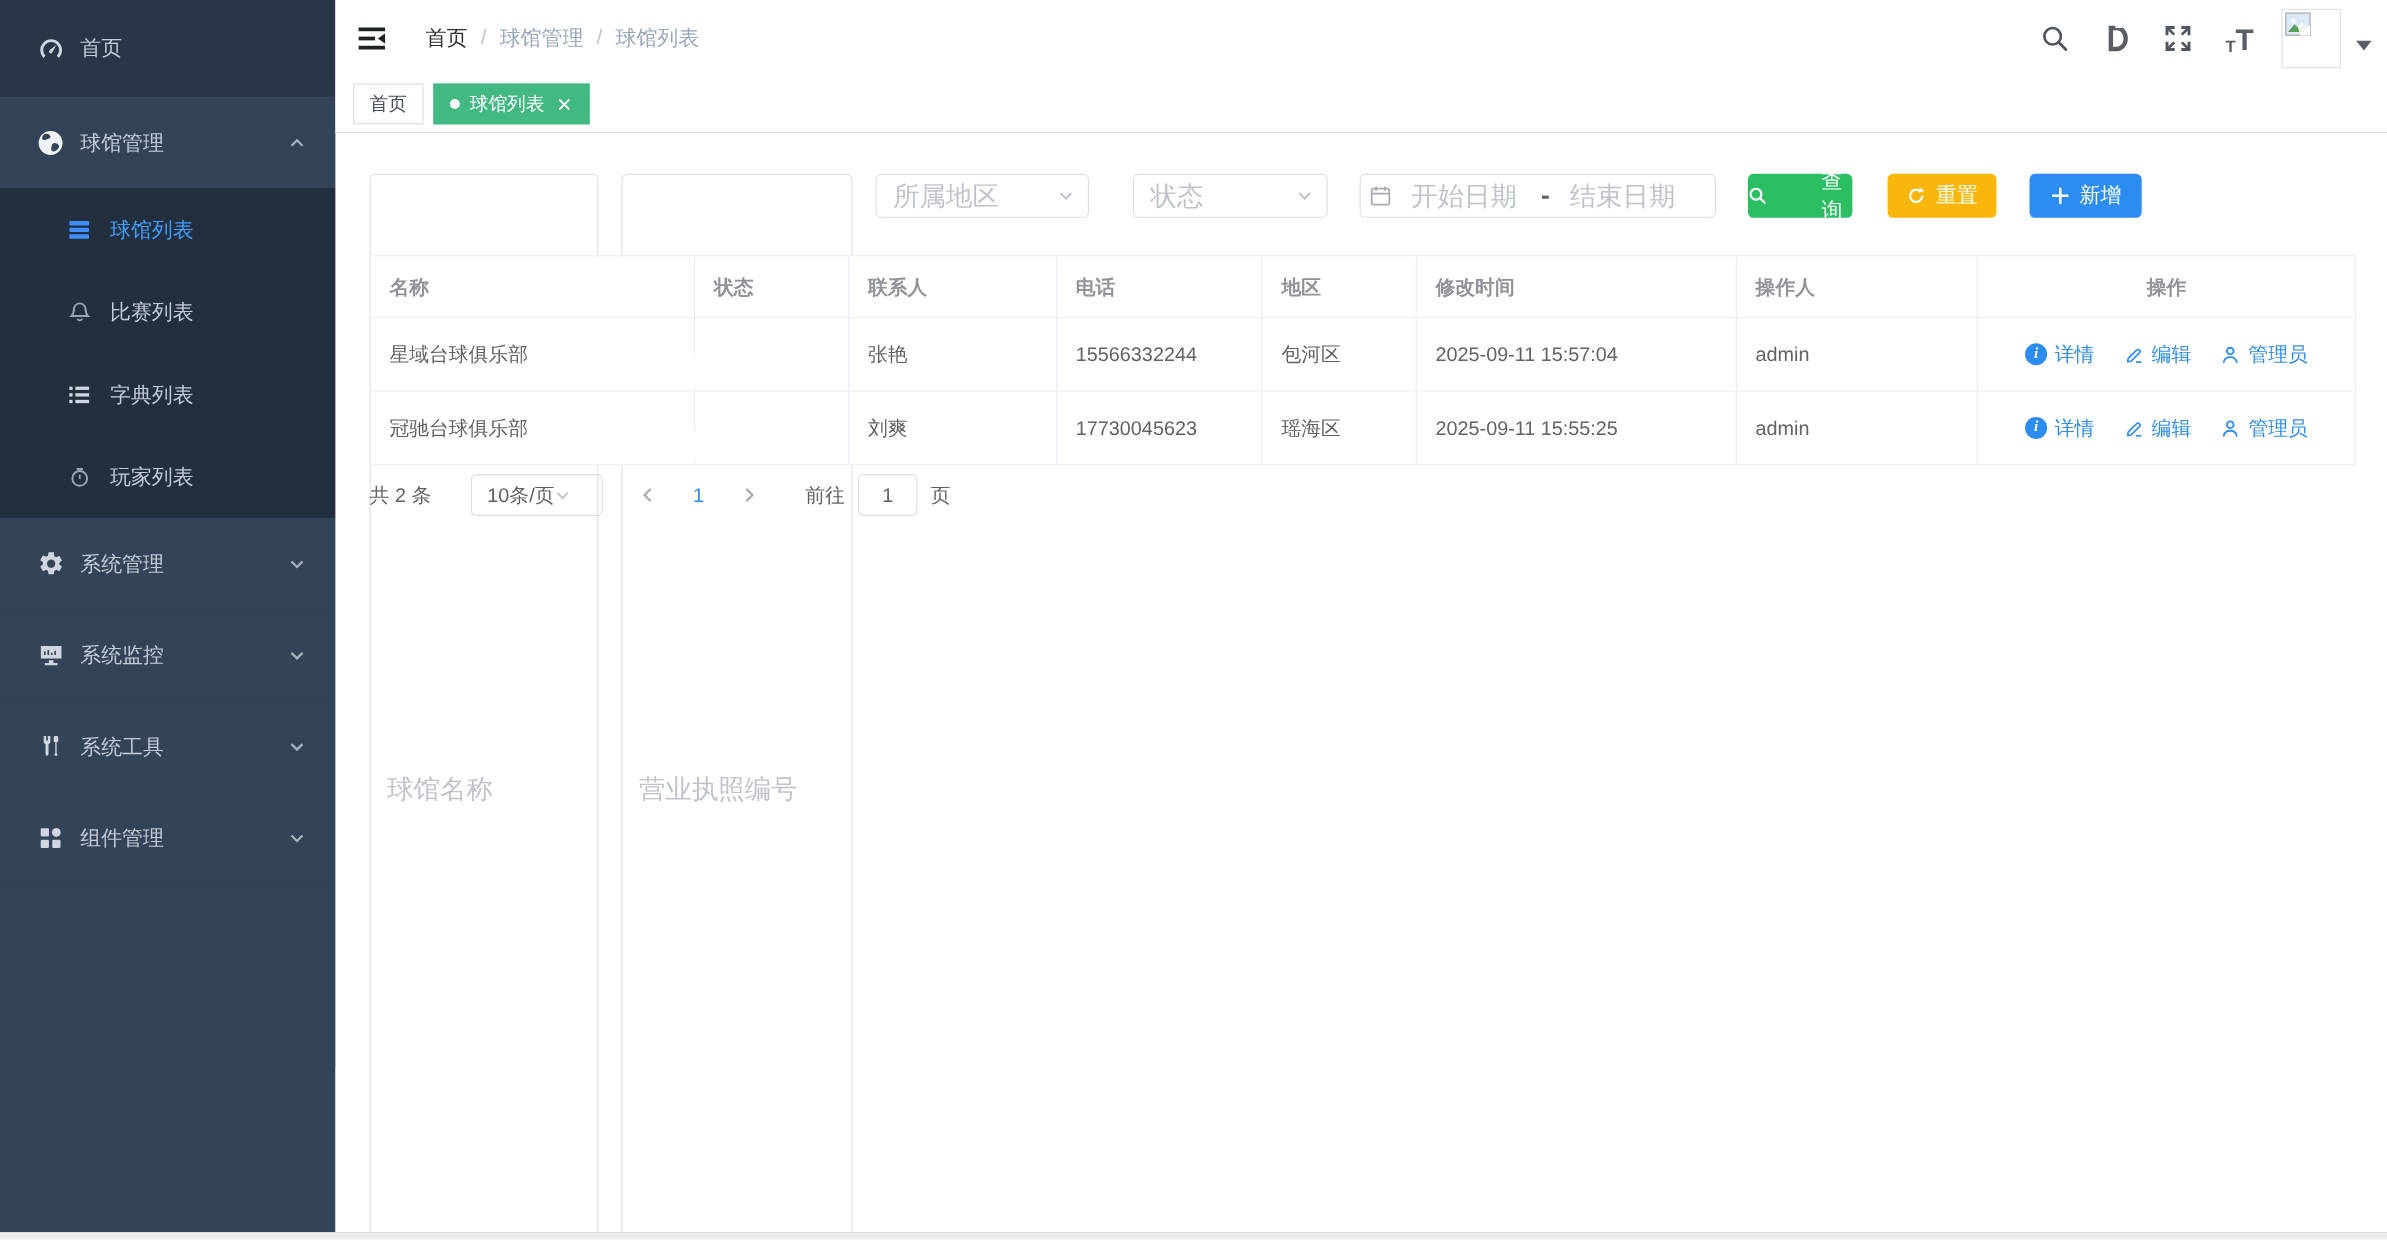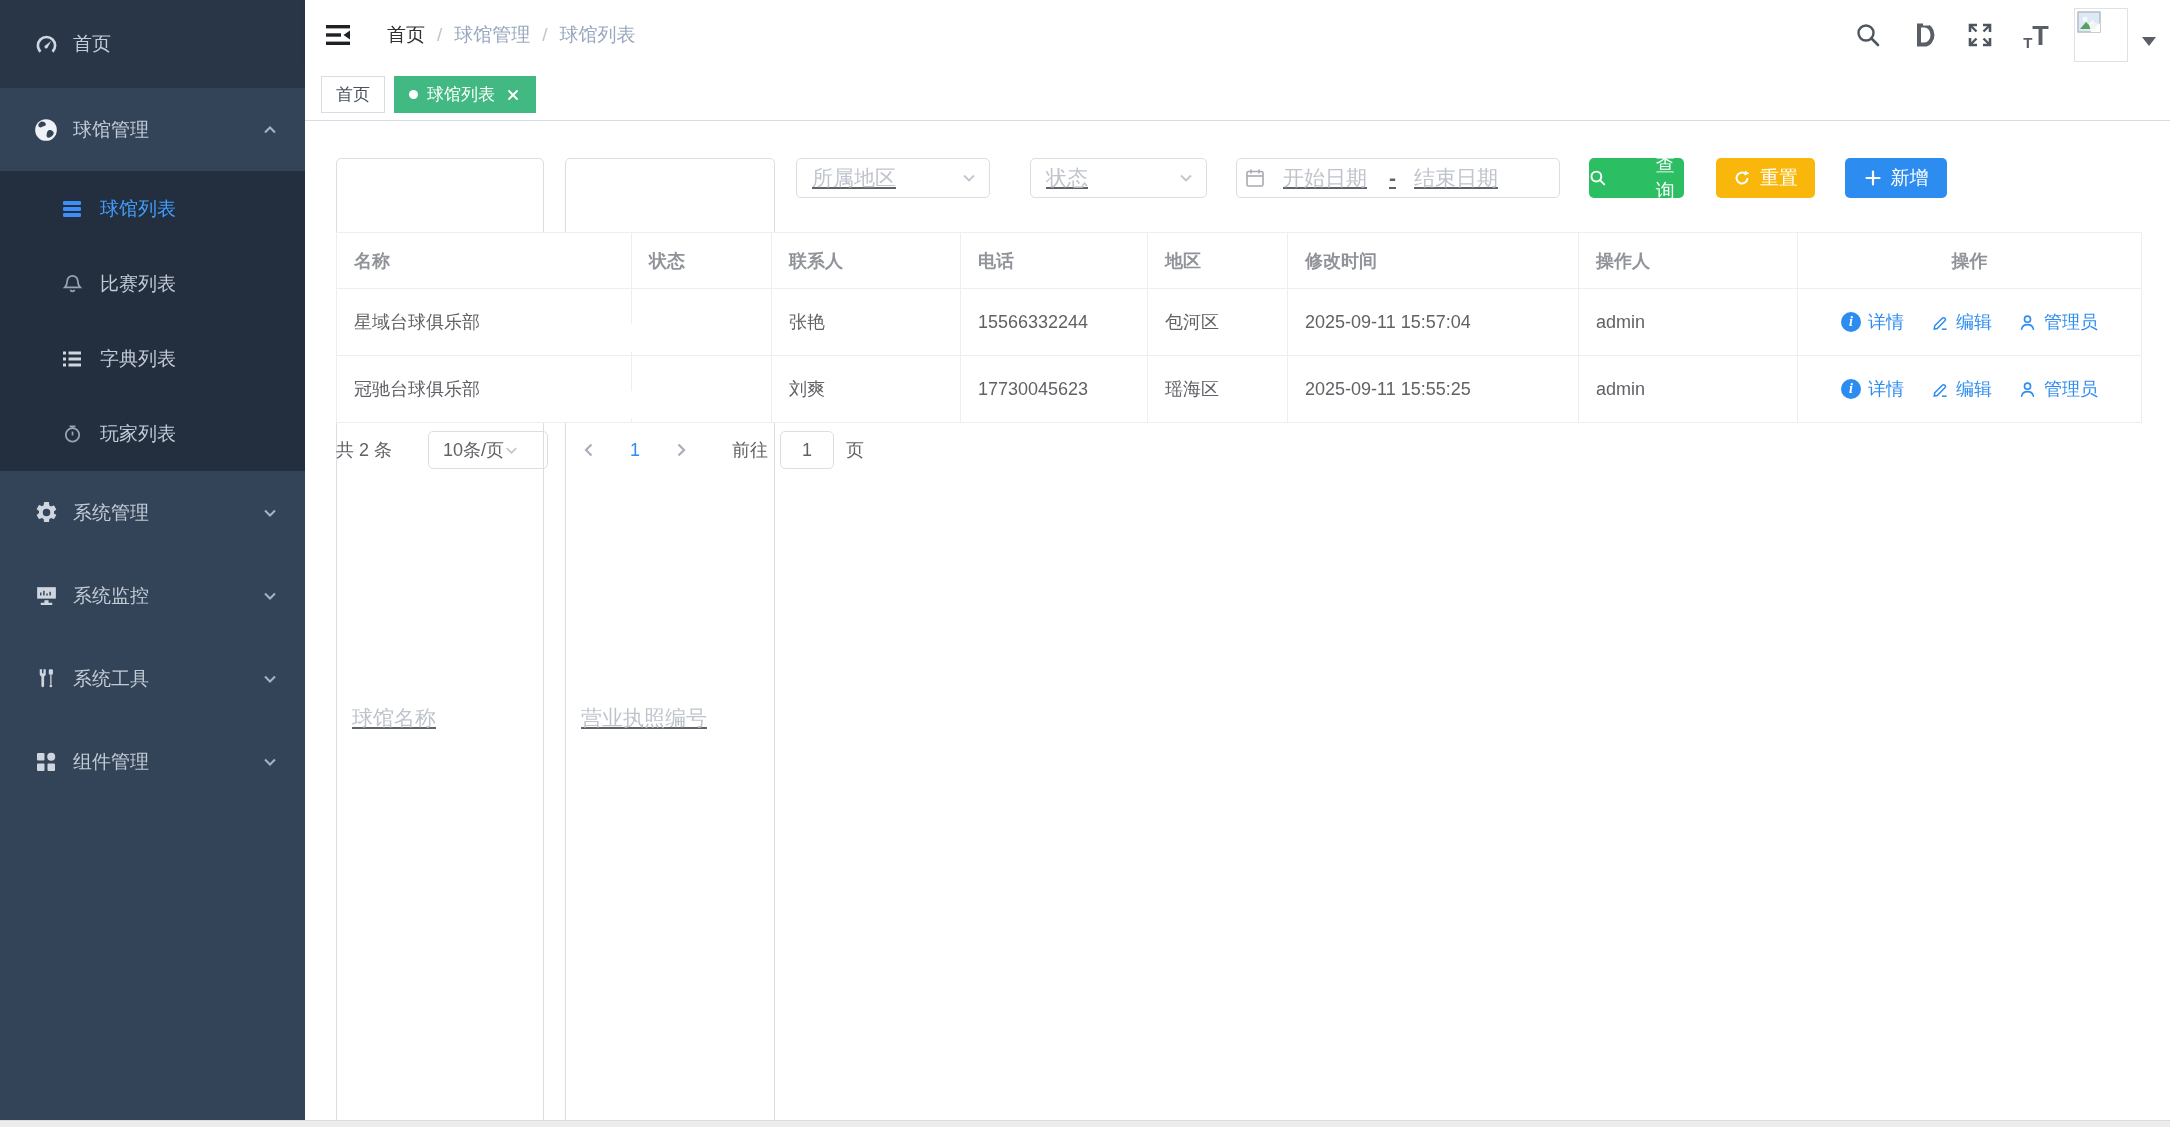--- a/index.html
+++ b/index.html
@@ -37,21 +37,21 @@
   .caret-down { width:0; height:0; border-left:7px solid transparent; border-right:7px solid transparent; border-top:9px solid #5a5e66; margin-left:14px; margin-top:14px; cursor:pointer; }
 
   .tagsbar { position:relative; height:52px; background:#fff; border-bottom:1px solid #d8dce5; display:flex; align-items:center; padding-left:16px; }
   .tag { height:37px; display:flex; align-items:center; padding:0 14px; border:1px solid #d8dce5; background:#fff; color:#495060; font-size:17px; margin-right:9px; cursor:pointer; }
   .tag.active { background:#42b983; border-color:#42b983; color:#fff; }
   .tag .dot { width:9px; height:9px; border-radius:50%; background:#fff; margin-right:9px; }
   .tag .closex { margin-left:10px; width:16px; height:16px; display:flex; align-items:center; justify-content:center; }
 
   
   .f-abs { position:absolute; top:158px; height:40px; }
-  .f-box { border:1px solid #dcdee2; border-radius:5px; background:#fff; display:flex; align-items:center; font-size:21px; color:#606266;text-decoration:underline; }
+  .f-box { border:1px solid #dcdee2; border-radius:5px; background:#fff; display:flex; align-items:center; font-size:24px; color:#606266; }
   input.f-box { padding:0 15px; width:100%; height:100%; outline:none; }
   input::placeholder { color:#bfc4cc; }
   .f-select { justify-content:space-between; padding:0 12px 0 15px; cursor:pointer; }
   .f-select .ph { color:#bfc4cc; }
   .f-date { padding:0 8px; cursor:pointer; }
   .f-date .ph { color:#bfc4cc; margin-left:18px; }
   .f-date .sep { color:#606266; font-weight:700; margin-left:22px; }
   .btn { border:none; border-radius:5px; color:#fff; font-size:19px; display:flex; align-items:center; justify-content:center; gap:9px; cursor:pointer; height:40px; }
   .btn-search { background:#2bbe63; }
   .btn-reset { background:#f8b70a; }

